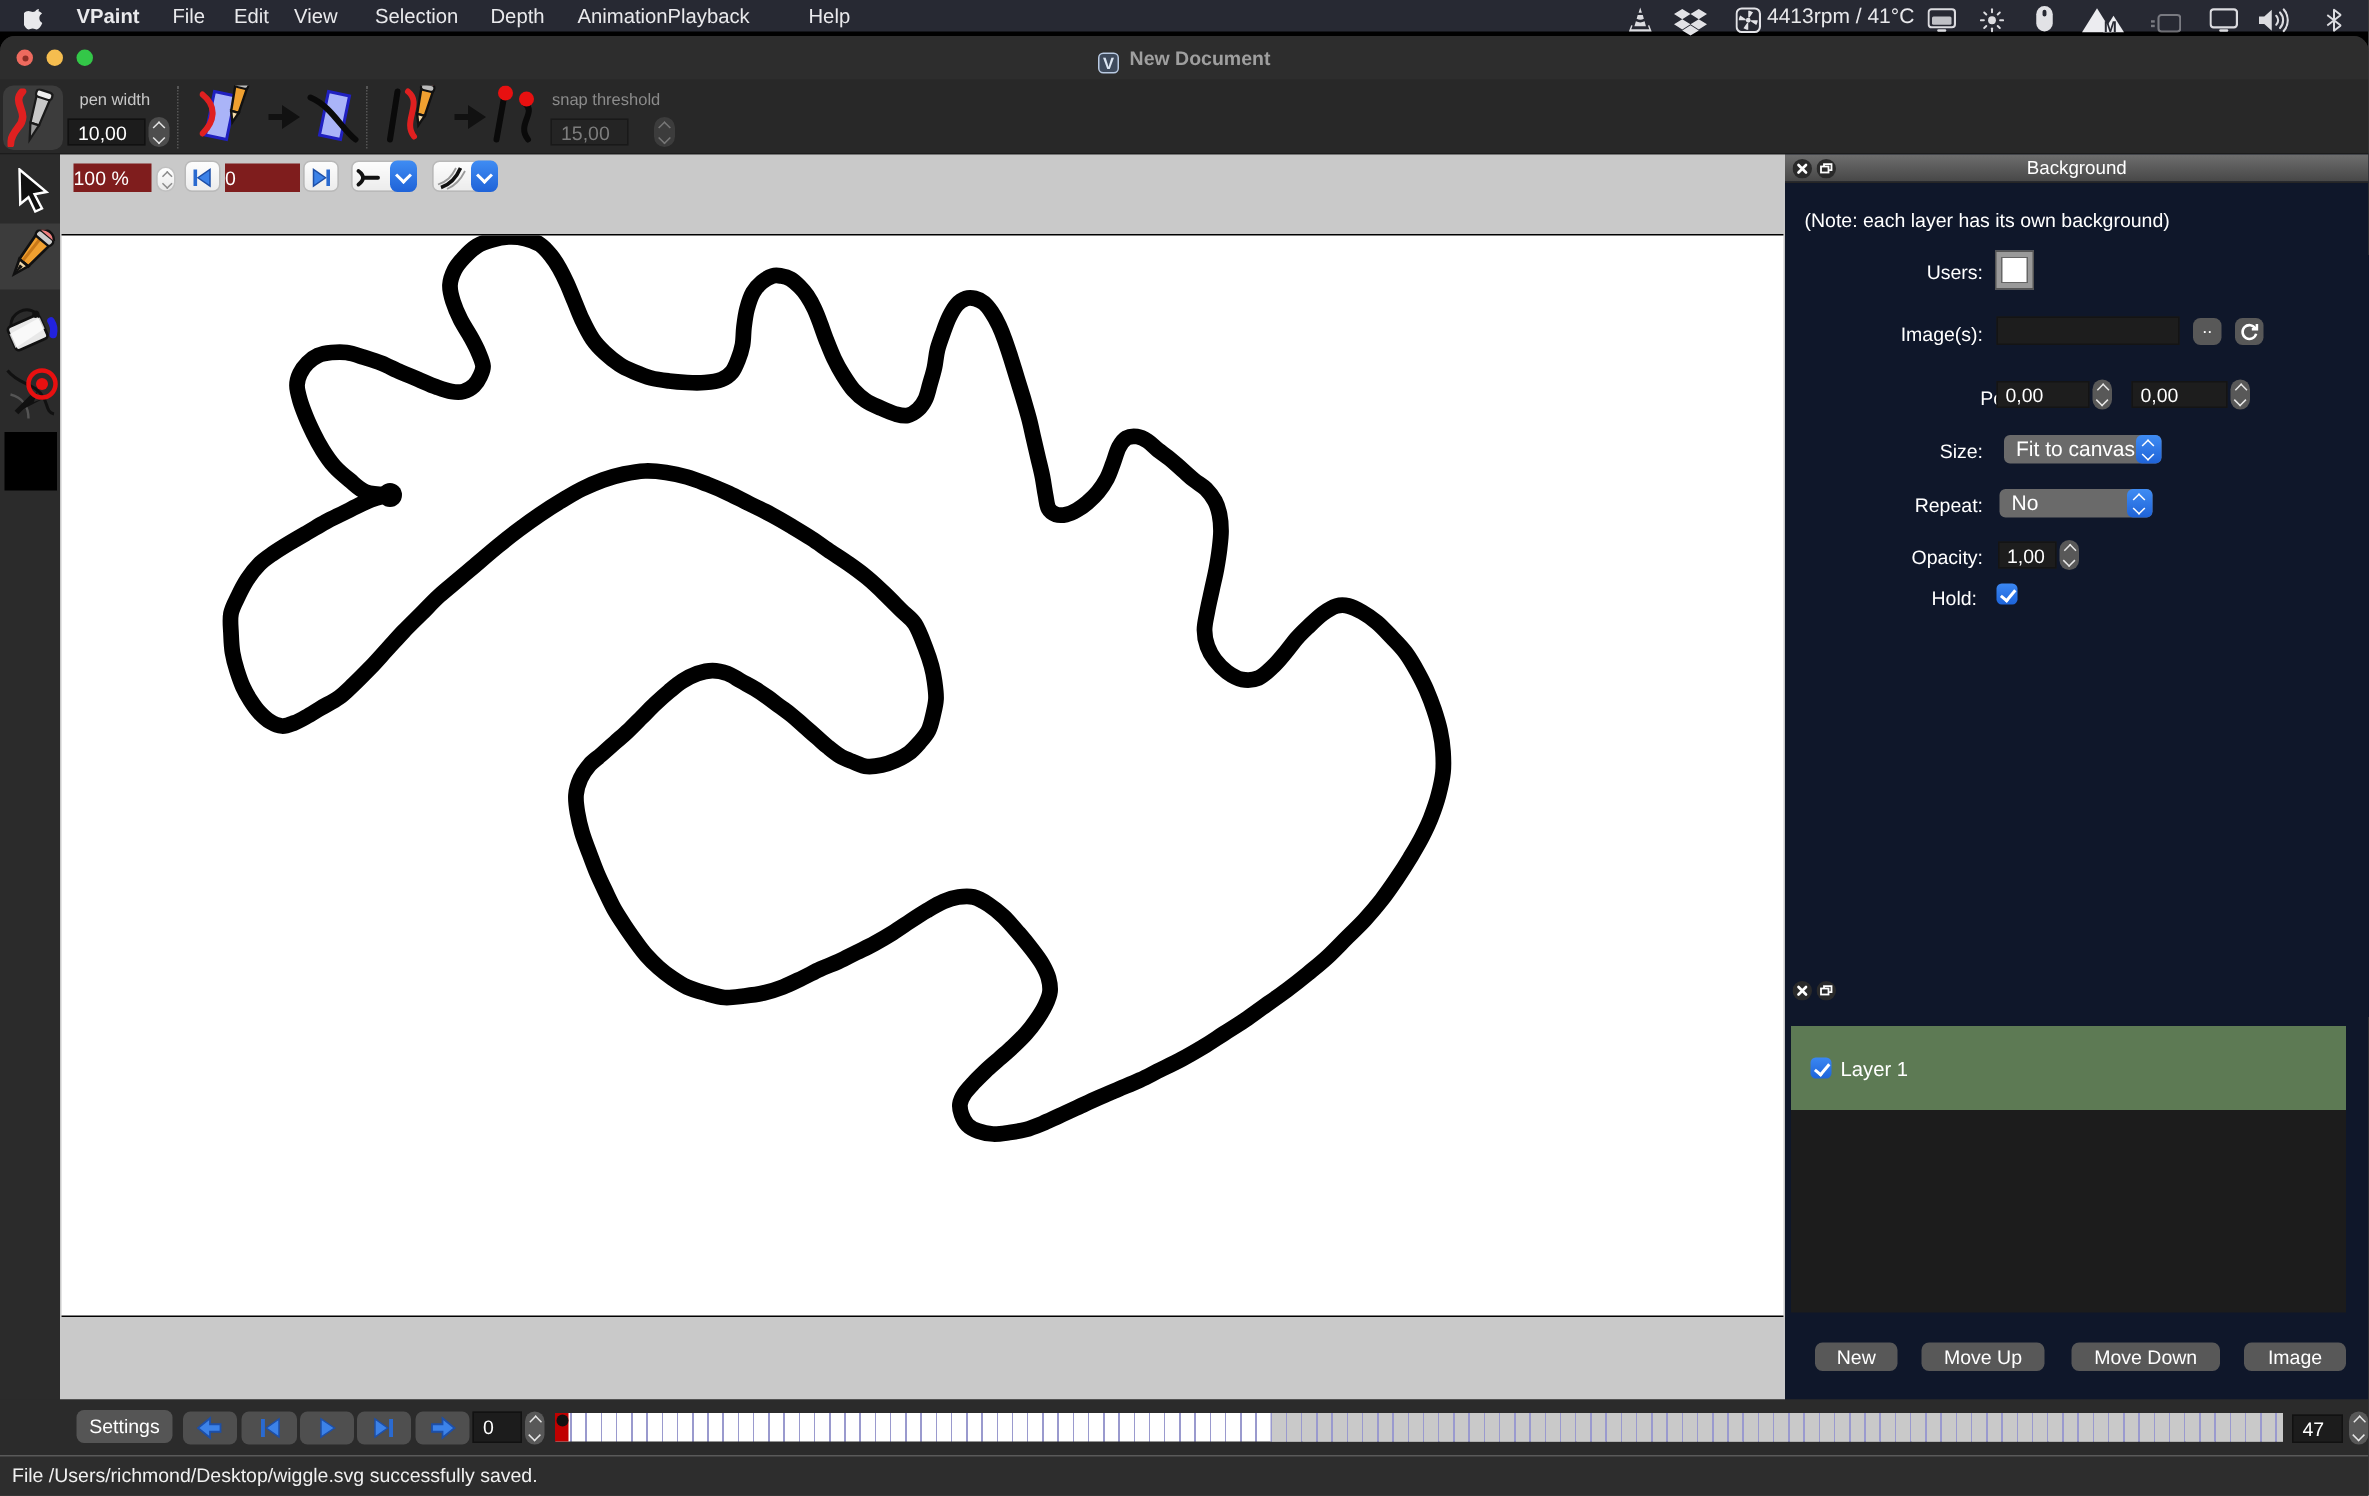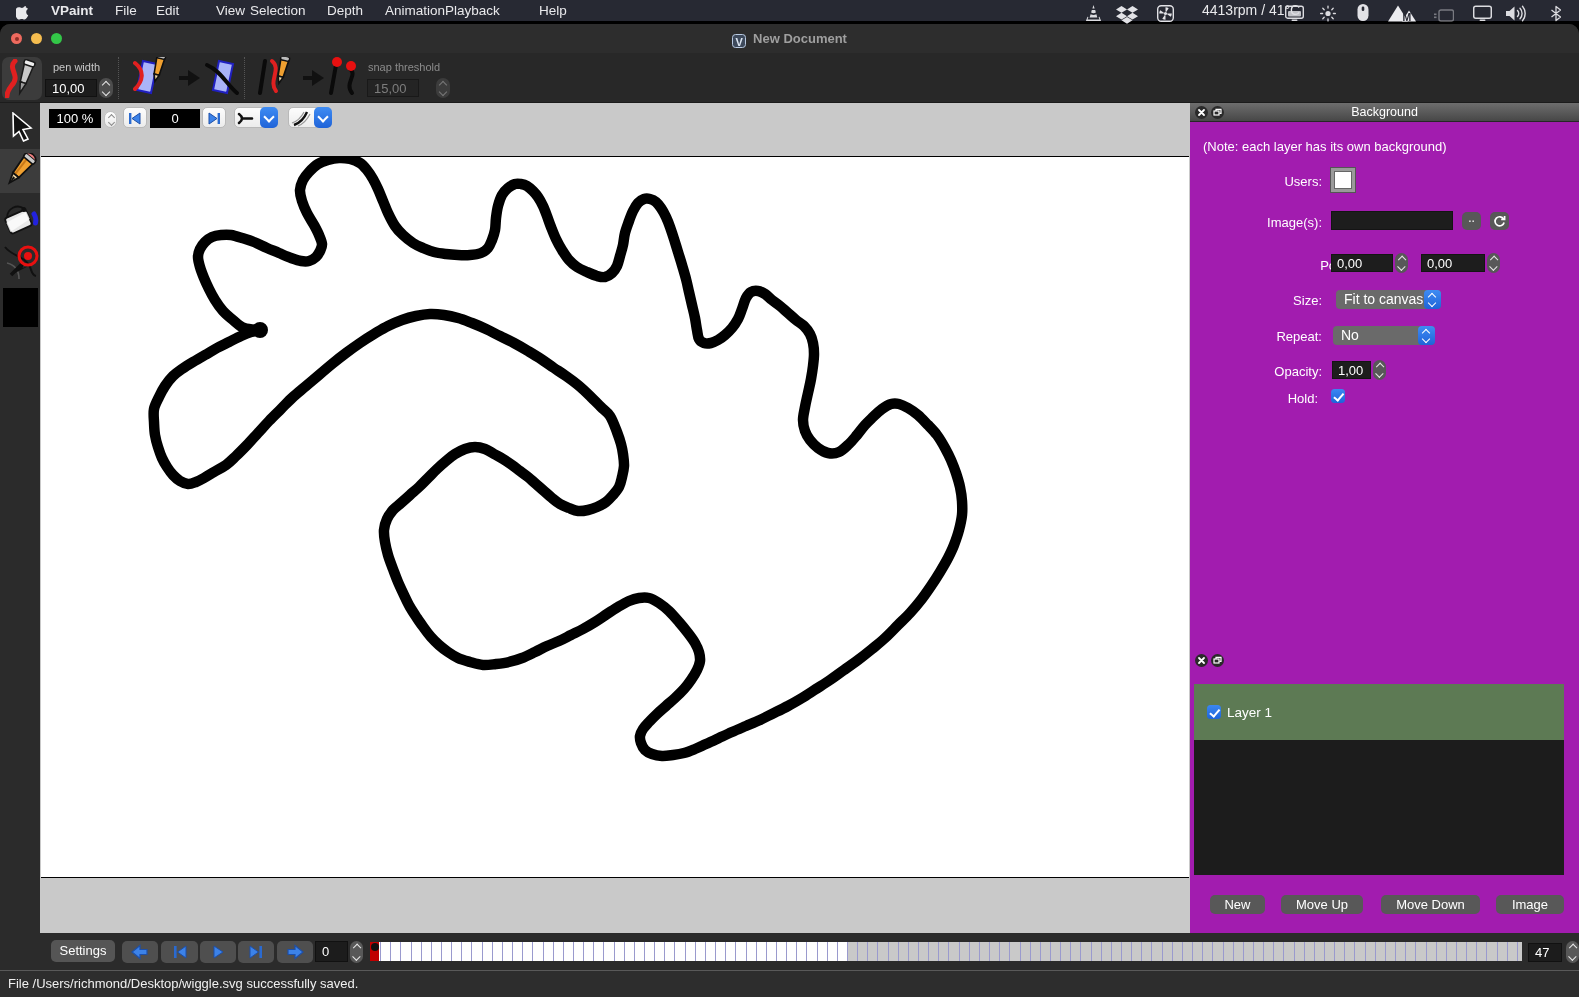--- a/index.html
+++ b/index.html
@@ -31,30 +31,30 @@
 .spin.dis:before,.spin.dis:after { border-color:#787878; }
 .vsep { position:absolute; width:0; border-left:1px dotted #555; }
 
 
 #ltools { left:0; top:103px; width:40px; height:830px; background:#2b2b2b; }
 
 
 #canvaswrap { left:40px; top:103px; width:1150px; height:830px; background:#c9c9c9; }
 #canvas { position:absolute; left:1px; top:53px; width:1148px; height:722px; background:#fff; border-top:1px solid #000; border-bottom:1px solid #000; }
 .lbtn { position:absolute; top:3.5px; height:21.5px; text-align:center; padding-top:2px; background:linear-gradient(#fdfdfd,#ececec); border:1px solid #b9b9b9; border-radius:5px; }
-.ldark { position:absolute; top:6px; height:19px; background:#000000; color:#fff; font-size:13px; text-align:center; line-height:19px; }
+.ldark { position:absolute; top:6px; height:19px; background:#7f1d1d; color:#fff; font-size:13px; line-height:19px; }
 .lspin { position:absolute; width:13px; background:linear-gradient(#ffffff,#e9e9e9); border:1px solid #c0c0c0; border-radius:6.5px; }
 .lspin:before,.lspin:after { content:""; position:absolute; left:3.5px; width:4px; height:4px; border:solid #8a8a8a; border-width:1.5px 1.5px 0 0; }
 .lspin:before { top:2.5px; transform:rotate(-45deg); }
 .lspin:after { bottom:2.5px; transform:rotate(135deg); }
 .bluesq { position:absolute; width:18px; height:21.5px; background:linear-gradient(#3f8cf3,#1f63d8); border-radius:5px; }
 .bluesq:after { content:""; position:absolute; left:5px; top:6.5px; width:6px; height:6px; border:solid #fff; border-width:0 2px 2px 0; transform:rotate(45deg); }
 
 
-#rpanel { left:1190px; top:103px; width:389px; height:830px; background:#a21caf; }
+#rpanel { left:1190px; top:103px; width:389px; height:830px; background:#0f172a; }
 .ptitle { position:absolute; left:0; width:389px; height:19px; background:linear-gradient(#6e6e6e,#474747); border-bottom:1px solid #262626; color:#fff; font-size:12.5px; text-align:center; line-height:18px; }
 .pbtn-x { position:absolute; left:5px; top:3px; width:13px; height:13px; color:#fff; font-size:11px; line-height:13px; text-align:center; font-weight:bold;}
 .plabel { position:absolute; color:#fff; font-size:13px; text-align:right; }
 .pfield { position:absolute; background:#1d1d1d; border:1px solid #141414; color:#fff; font-size:13px; }
 .pspin { position:absolute; width:13px; background:#585858; border-radius:6.5px; }
 .pspin:before,.pspin:after { content:""; position:absolute; left:3.5px; width:4.5px; height:4.5px; border:solid #e8e8e8; border-width:1.6px 1.6px 0 0; }
 .pspin:before { top:3.5px; transform:rotate(-45deg); }
 .pspin:after { bottom:3.5px; transform:rotate(135deg); }
 .pdrop { position:absolute; height:19px; background:#6a6a6a; border-radius:4px; color:#fff; font-size:14px; line-height:19px; padding-left:8px; }
 .pdrop .bsq { position:absolute; right:0; top:0; width:17px; height:19px; background:linear-gradient(#3f8cf3,#1f63d8); border-radius:4px; }
@@ -71,21 +71,21 @@
 </head>
 <body>
 <div id="page">
   <div class="abs" id="menubar">
     <svg class="mi" style="left:16px;top:3.5px;" width="13" height="15" viewBox="0 0 13 15">
         <path fill="#e9e9ec" d="M9.3 0c.1 1-.3 1.9-.9 2.6-.6.7-1.6 1.3-2.5 1.2-.1-.9.4-1.9.9-2.5C7.4.6 8.5.1 9.3 0zM12 11c-.4 1-.6 1.4-1.2 2.3-.8 1.2-1.9 2.7-3.2 2.7-1.2 0-1.6-.8-3.2-.8-1.6 0-2 .8-3.2.8C-.1 16-1.1 14.6-1.9 13.4-4 10-4.3 6-2.9 3.9c1-1.5 2.5-2.3 3.9-2.3 1.5 0 2.4.8 3.6.8 1.2 0 1.9-.8 3.6-.8 1.3 0 2.6.7 3.6 1.9-3.1 1.7-2.6 6.1.2 7.5z" transform="translate(2,-1) scale(.85)"></path>
       </svg>
     <span class="mi b" style="left:51px;">VPaint</span>
     <span class="mi" style="left:115px;">File</span>
     <span class="mi" style="left:156px;">Edit</span>
-    <span class="mi" style="left:216px;">View</span>
+    <span class="mi" style="left:196px;">View</span>
     <span class="mi" style="left:250px;">Selection</span>
     <span class="mi" style="left:327px;">Depth</span>
     <span class="mi" style="left:385px;">Animation</span>
     <span class="mi" style="left:445px;">Playback</span>
     <span class="mi" style="left:539px;">Help</span>
     <svg class="mi" style="left:1085px;top:2px;" width="17" height="17" viewBox="0 0 17 17">
         <path fill="#dcdce0" d="M8.5 1l1.1 3.5h-2.2zM6.8 6h3.4l.7 2.5c-1.6.9-3.2.9-4.8 0zM5.6 10.2c1.9 1 4 1 5.8 0l.9 3.3H4.6z"></path>
         <path fill="#dcdce0" d="M3.4 13l-.9 2.5h12l-.9-2.5.9-.2 1.6 4.2H.9l1.6-4.2z"></path>
       </svg>
     <svg class="mi" style="left:1116px;top:3px;" width="22" height="15" viewBox="0 0 22 15">
@@ -94,21 +94,21 @@
     <svg class="mi" style="left:1157px;top:2.5px;" width="17" height="17" viewBox="0 0 17 17">
         <rect x="0.7" y="0.7" width="15.6" height="15.6" rx="3.5" fill="none" stroke="#e2e2e6" stroke-width="1.4"></rect>
         <circle cx="8.5" cy="8.5" r="1.6" fill="#e2e2e6"></circle>
         <g fill="#e2e2e6">
           <path d="M8.5 2.2c1.2 0 2.3.4 3.2 1l-2.5 3.7c-.2-.1-.4-.2-.7-.2z"></path>
           <path d="M14.8 8.5c0 1.2-.4 2.3-1 3.2l-3.7-2.5c.1-.2.2-.4.2-.7z"></path>
           <path d="M8.5 14.8c-1.2 0-2.3-.4-3.2-1l2.5-3.7c.2.1.4.2.7.2z"></path>
           <path d="M2.2 8.5c0-1.2.4-2.3 1-3.2l3.7 2.5c-.1.2-.2.4-.2.7z"></path>
         </g>
       </svg>
-    <span class="mi" style="left:1178px;font-size:14px;margin-left:24px;">4413rpm / 41°C</span>
+    <span class="mi" style="left:1178px;font-size:14px;">4413rpm / 41°C</span>
     <svg class="mi" style="left:1285px;top:3px;" width="19" height="16" viewBox="0 0 19 16">
         <rect x="0.7" y="0.7" width="17.6" height="12" rx="2" fill="none" stroke="#dcdce0" stroke-width="1.4"></rect>
         <rect x="3" y="5.5" width="13" height="5.5" rx="1" fill="#dcdce0" opacity=".85"></rect>
         <rect x="6.5" y="14" width="6" height="1.6" rx=".8" fill="#dcdce0"></rect>
       </svg>
     <svg class="mi" style="left:1320px;top:3px;" width="16" height="16" viewBox="0 0 16 16">
         <g stroke="#dcdce0" stroke-width="1.3" stroke-linecap="round">
           <circle cx="8" cy="8" r="2.6" fill="#dcdce0" stroke="none"></circle>
           <line x1="8" y1="0.6" x2="8" y2="2.6"></line>
           <line x1="8" y1="13.4" x2="8" y2="15.4"></line>

